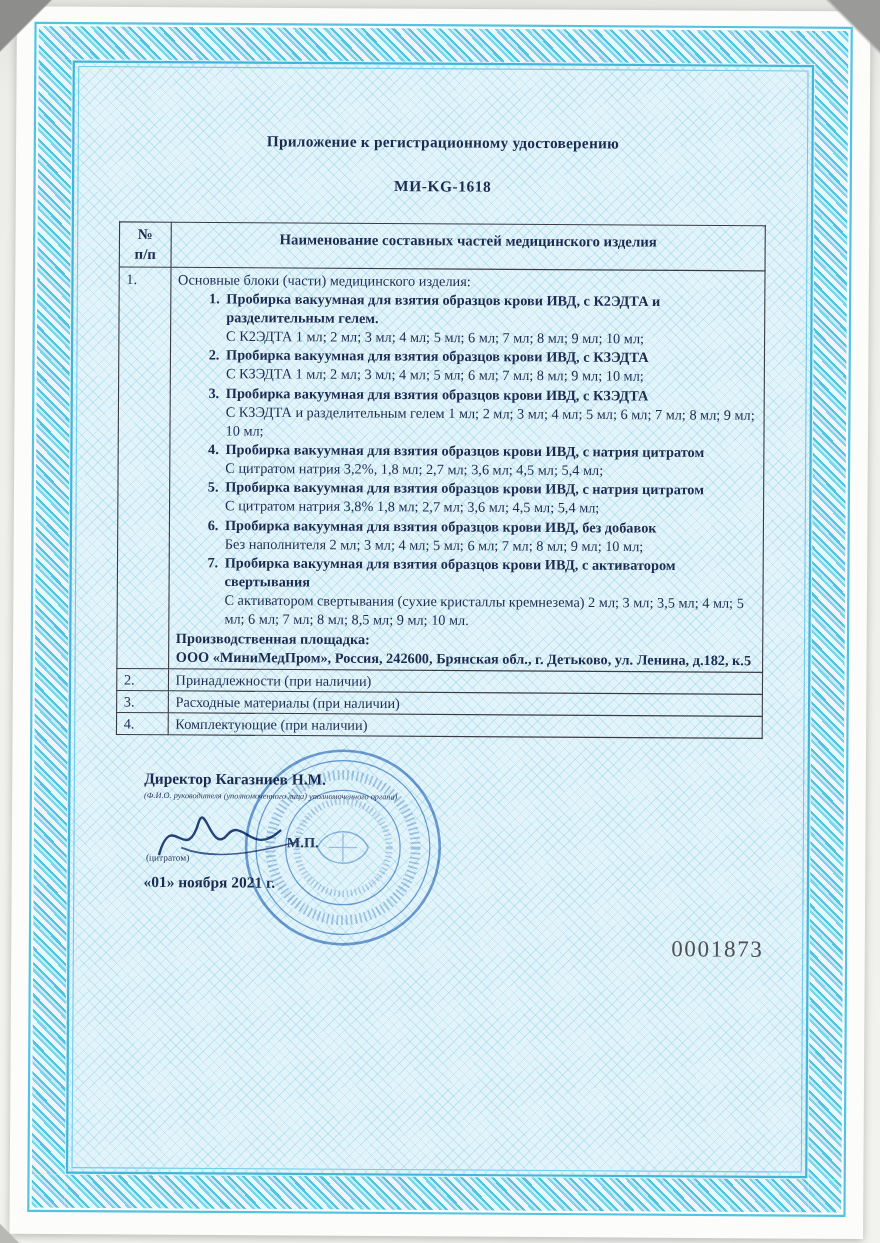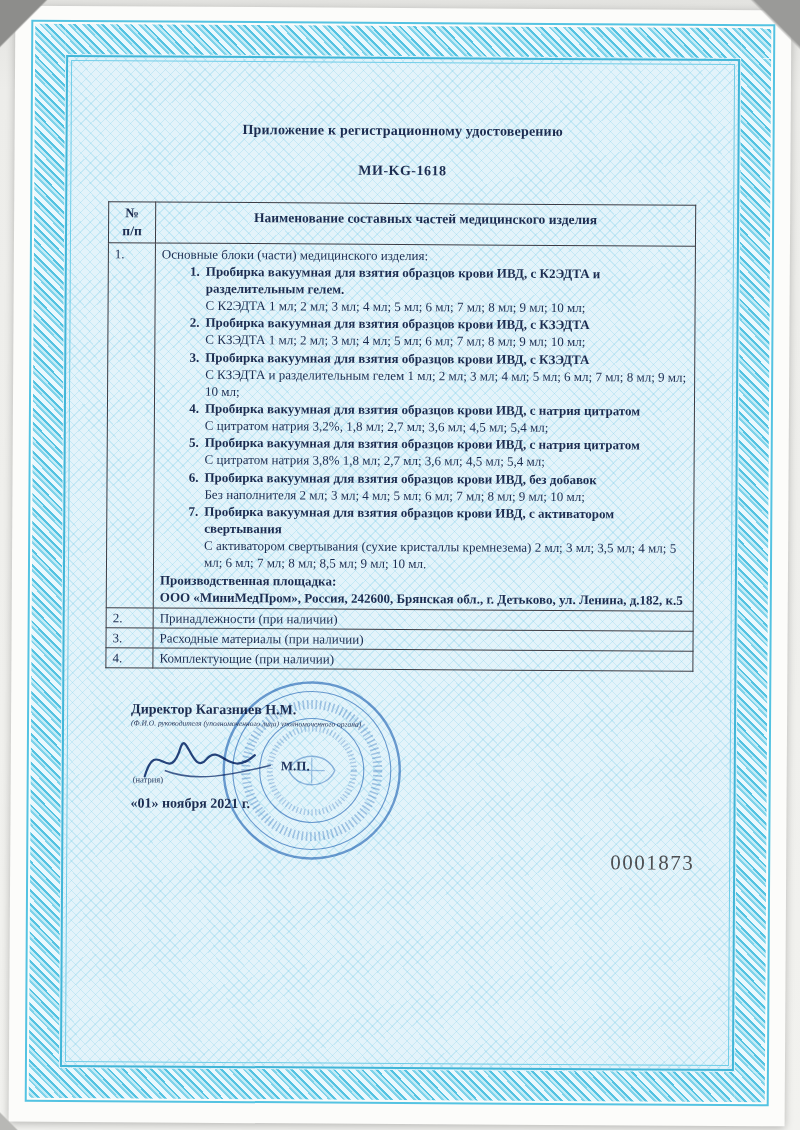--- a/index.html
+++ b/index.html
@@ -48,21 +48,21 @@
   .li-title{font-weight:bold;}
   .li-detail{font-weight:normal;}
   .site-label,.site-value{margin:0;font-weight:bold;}
   .simple-row td{padding:1px 6px;}
   
   .footer{position:relative;height:250px;margin-top:26px;}
   .director{position:absolute;left:62px;top:6px;font-size:14px;font-weight:bold;}
   .director-caption{position:absolute;left:62px;top:24px;font-size:7.5px;font-style:italic;color:#2a3a5e;}
   .signature{position:absolute;left:68px;top:32px;}
   .stamp{position:absolute;left:150px;top:-18px;opacity:0.78;mix-blend-mode:multiply;}
-  .mp{position:absolute;left:212px;top:62px;font-size:13px;font-weight:bold;color:#22355e;}
+  .mp{position:absolute;left:192px;top:62px;font-size:13px;font-weight:bold;color:#22355e;}
   .sig-caption{position:absolute;left:64px;top:80px;font-size:8.5px;color:#2a3a5e;}
   .date{position:absolute;left:62px;top:100px;font-size:14px;font-weight:bold;}
   .serial{position:absolute;right:34px;top:152px;font-family:Liberation Serif, serif;
     font-size:21px;color:#4d4f52;letter-spacing:1.5px;}
 </style>
 </head>
 <body>
 
 <div class="scan">
   <div class="sheet">
@@ -173,21 +173,21 @@
               <circle cx="93" cy="93" r="79" stroke-width="1.1"></circle>
               <circle cx="93" cy="93" r="52" stroke-width="1.1"></circle>
               <circle cx="93" cy="93" r="66" stroke-width="9" stroke-dasharray="1.6 2.7" opacity="0.55"></circle>
               <circle cx="93" cy="93" r="42" stroke-width="6" stroke-dasharray="1.4 2.4" opacity="0.45"></circle>
               <path d="M70 93 C 78 74, 108 74, 116 93 C 108 112, 78 112, 70 93 Z" stroke-width="1.4" opacity="0.7"></path>
               <path d="M80 93 h26 M93 80 v26" stroke-width="1.2" opacity="0.6"></path>
             </g>
           </svg>
 
           <div class="mp">М.П.</div>
-          <div class="sig-caption">(натрия)</div>
+          <div class="sig-caption">(цитратом)</div>
           <div class="date">«01» ноября 2021 г.</div>
           <div class="serial">0001873</div>
         </div>
 
       </div>
     </div>
   </div>
   <div class="corner corner-tl"></div>
   <div class="corner corner-tr"></div>
   <div class="corner corner-bl"></div>

